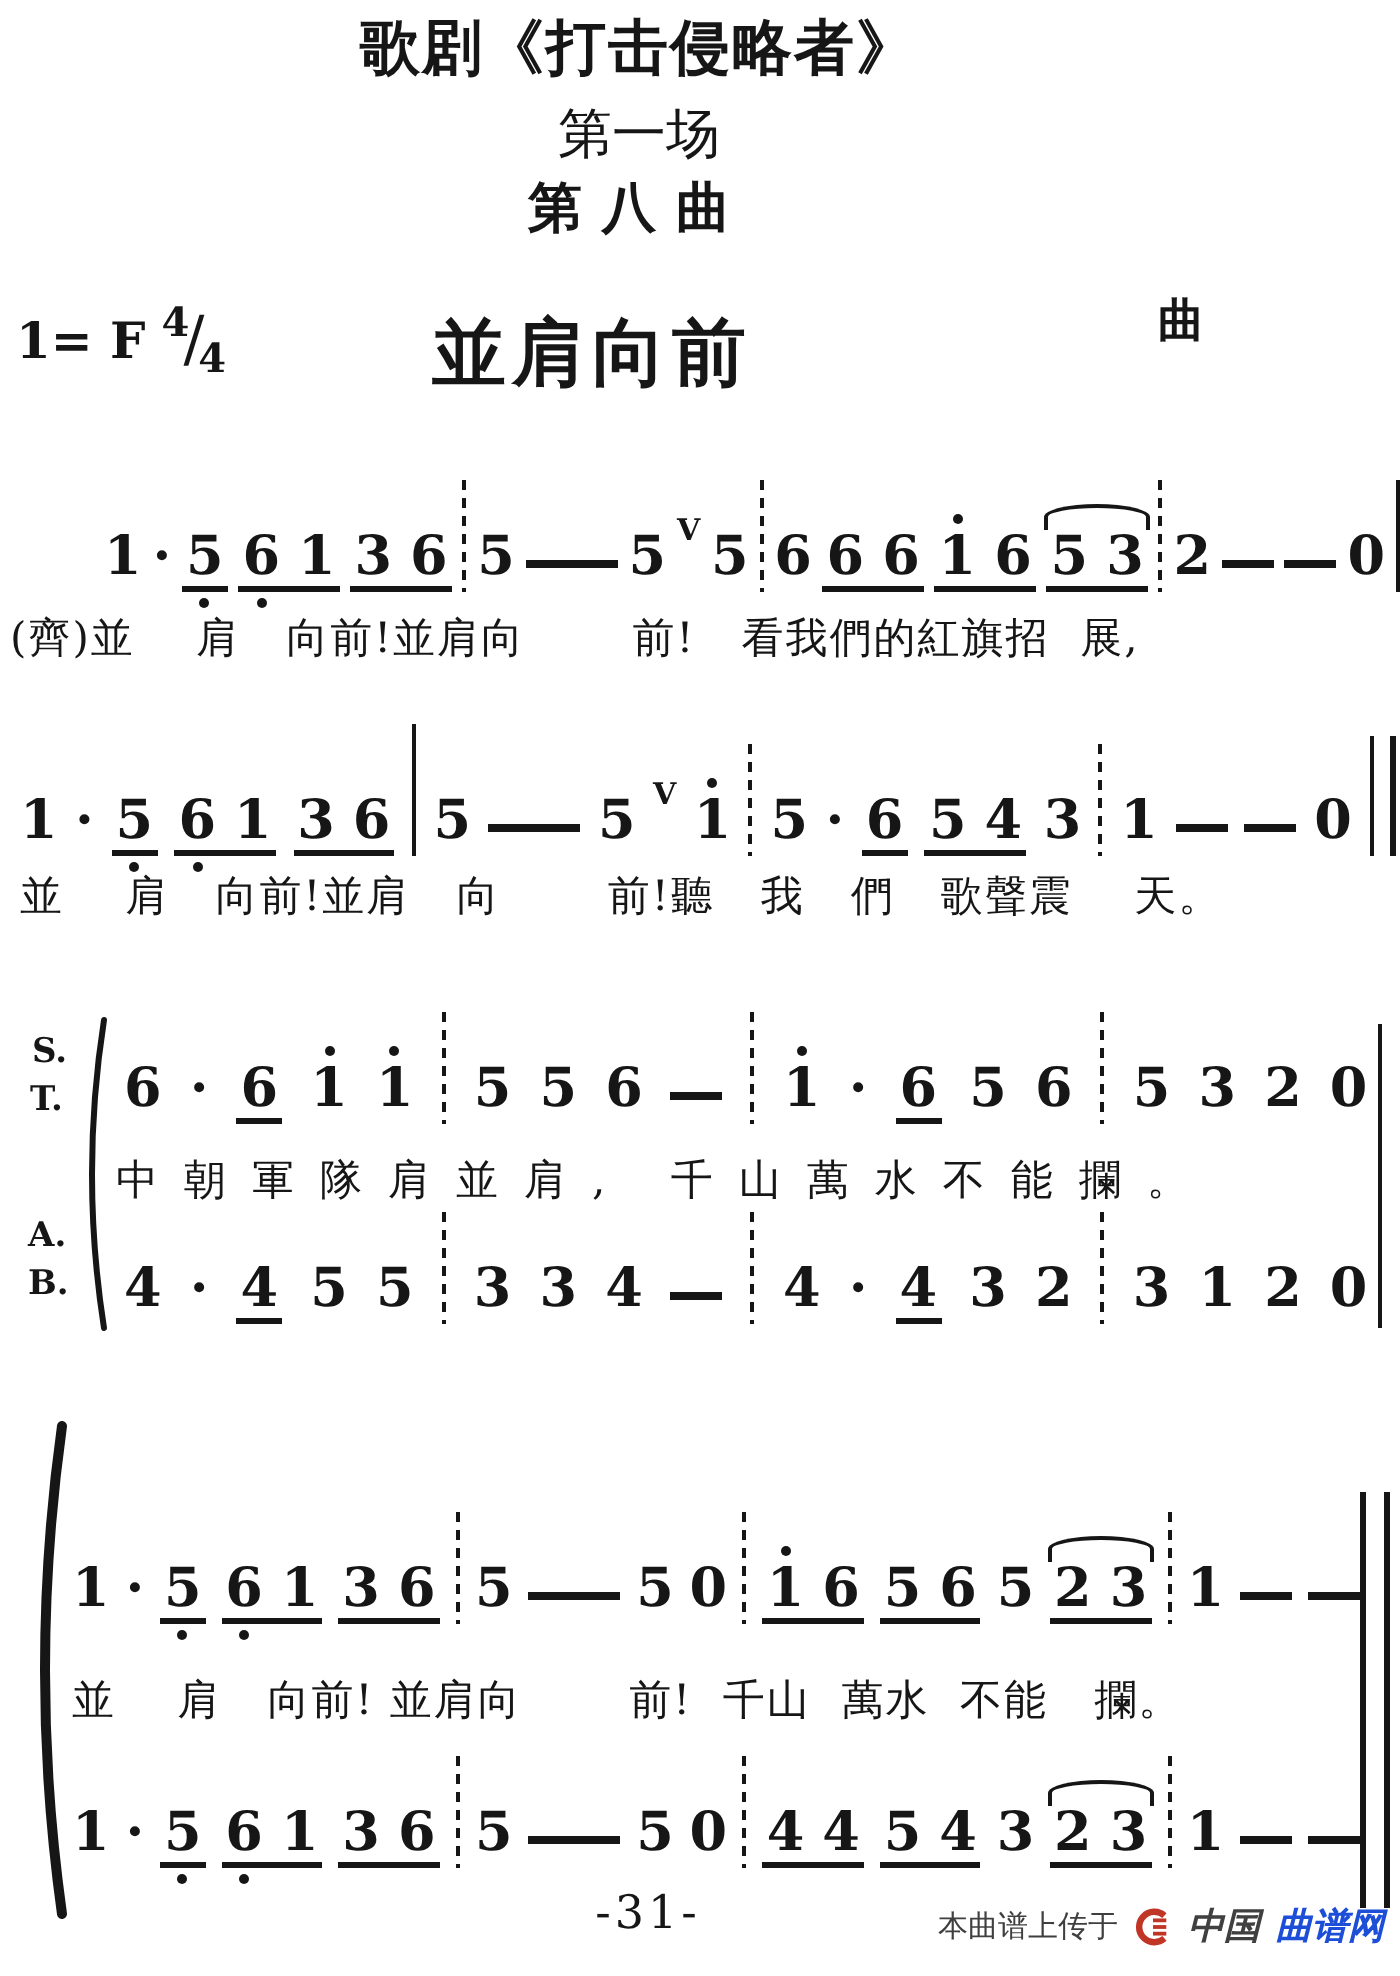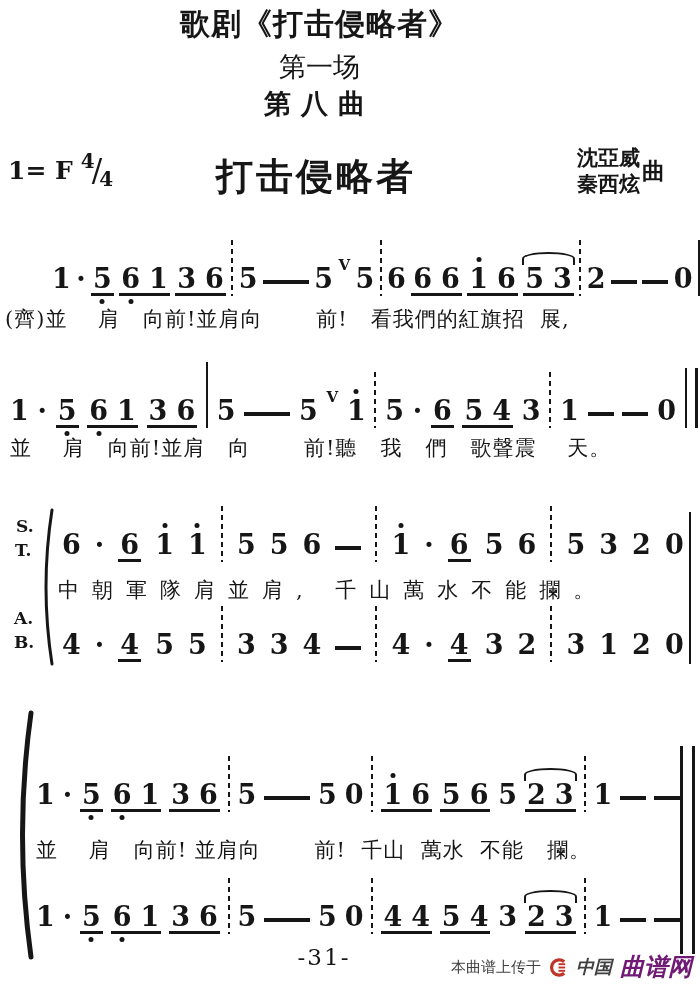--- a/index.html
+++ b/index.html
@@ -58,46 +58,42 @@
   #bar-right-sys3{left:689px;top:512px;height:152px}
   .sysbar.dbl{width:9px;background:none;border-left:3px solid #161616;border-right:3px solid #161616}
   #bar-right-sys4{left:680px;top:746px;height:208px}
   .brace{position:absolute}
 
   #page-number{left:0;width:648px;top:944px;text-align:center;font-size:23px;letter-spacing:2px}
   .wm{position:absolute;right:8px;top:951px;display:flex;align-items:center;gap:8px}
   .wm-pre{font-size:15px;color:#3f3f3f;font-family:"DejaVu Sans","Liberation Sans",sans-serif}
   .wm-cn{font-size:18px;font-weight:800;font-style:italic;color:#404040;
        font-family:Liberation Serif, serif}
-  .wm-qp{font-size:24px;font-weight:800;font-style:italic;color:#701a75;
+  .wm-qp{font-size:18px;font-weight:800;font-style:italic;color:#1d4ed8;
        font-family:Liberation Mono, monospace}
 </style>
 </head>
 <body>
 
 <div class="abs center" id="opera-title">歌剧《打击侵略者》</div>
 <div class="abs center" id="scene-title">第一场</div>
 <div class="abs center" id="song-number">第八曲</div>
 
 <div class="abs key">
   <span class="kp">1= F</span>
   <span class="meter">
     <span class="m-up">4</span>
     <span class="m-sl">/</span>
     <span class="m-dn">4</span>
   </span>
 </div>
 
-<div class="abs" id="song-title">打击侵略者</div>
+<div class="abs" id="song-title">並肩向前</div>
 
 <div class="abs composers">
-  <span class="cnames">
-    <span>沈亞威</span>
-    <span>秦西炫</span>
-  </span>
   <span class="csuffix">曲</span>
 </div>
 
 <div class="mrow" id="row1">
     <span class="note">1</span>
     <span class="note">·</span>
     <span class="grp u">
       <span class="note lo">5</span>
     </span>
     <span class="grp u">

